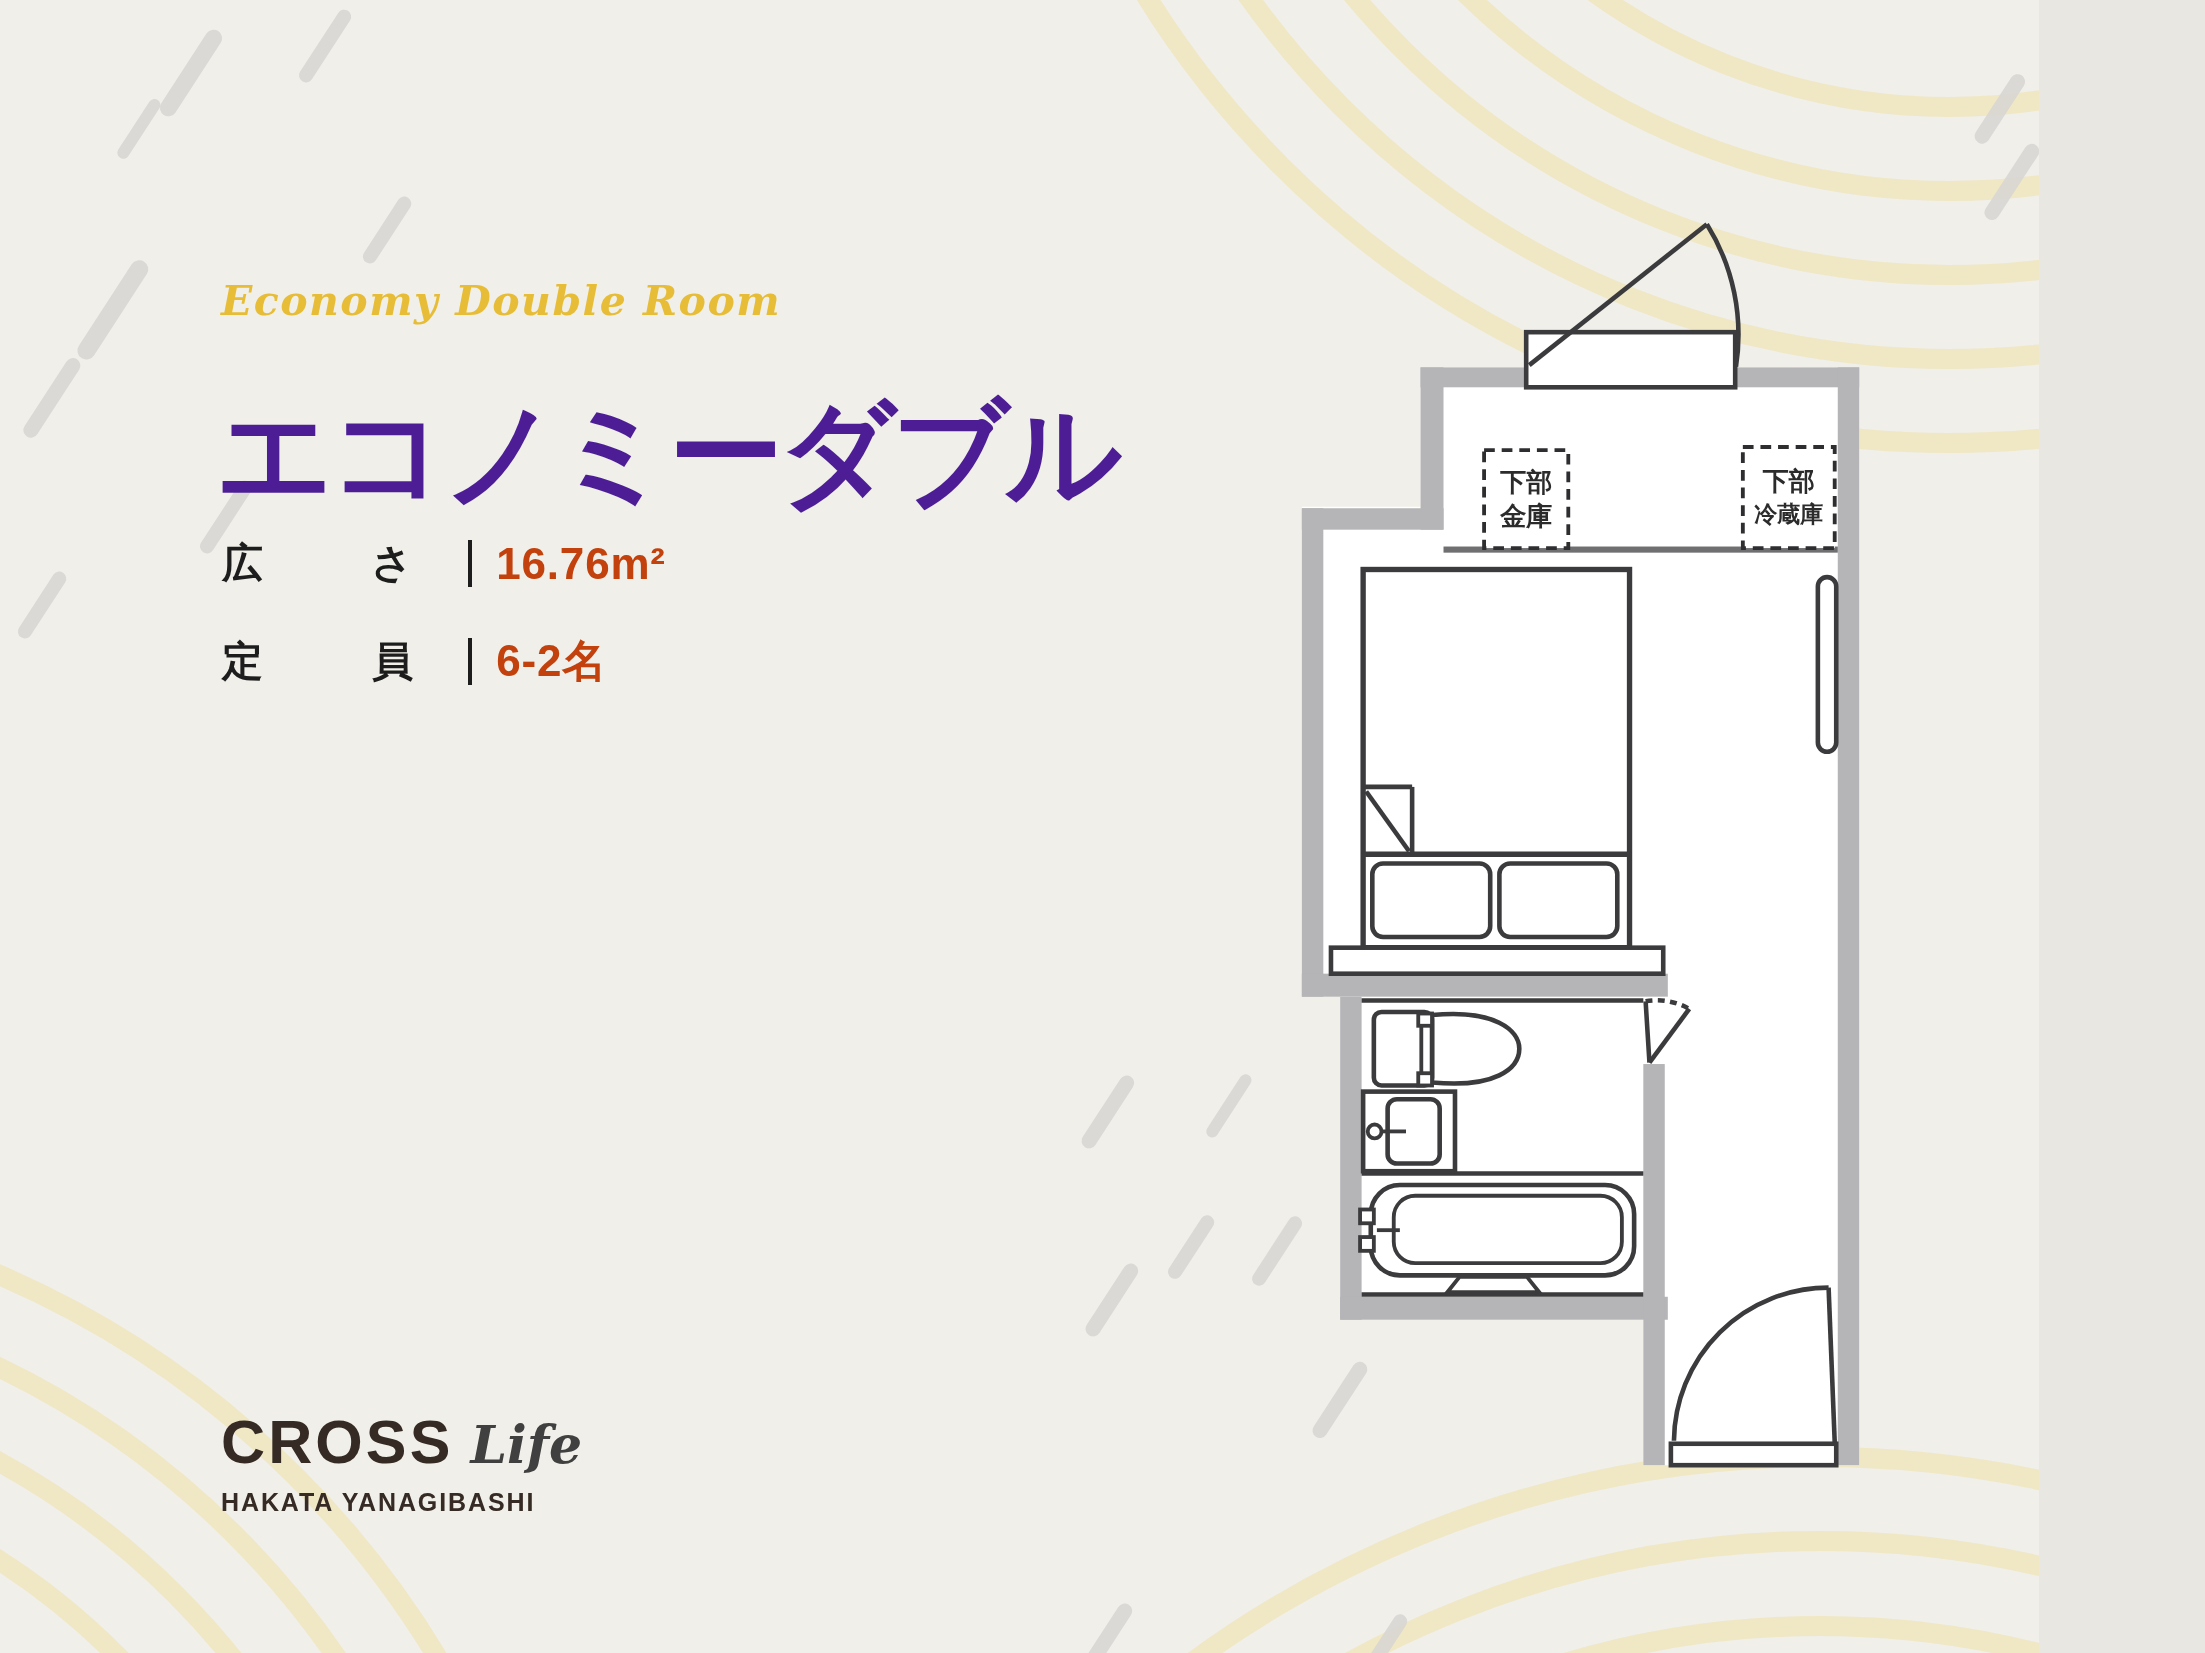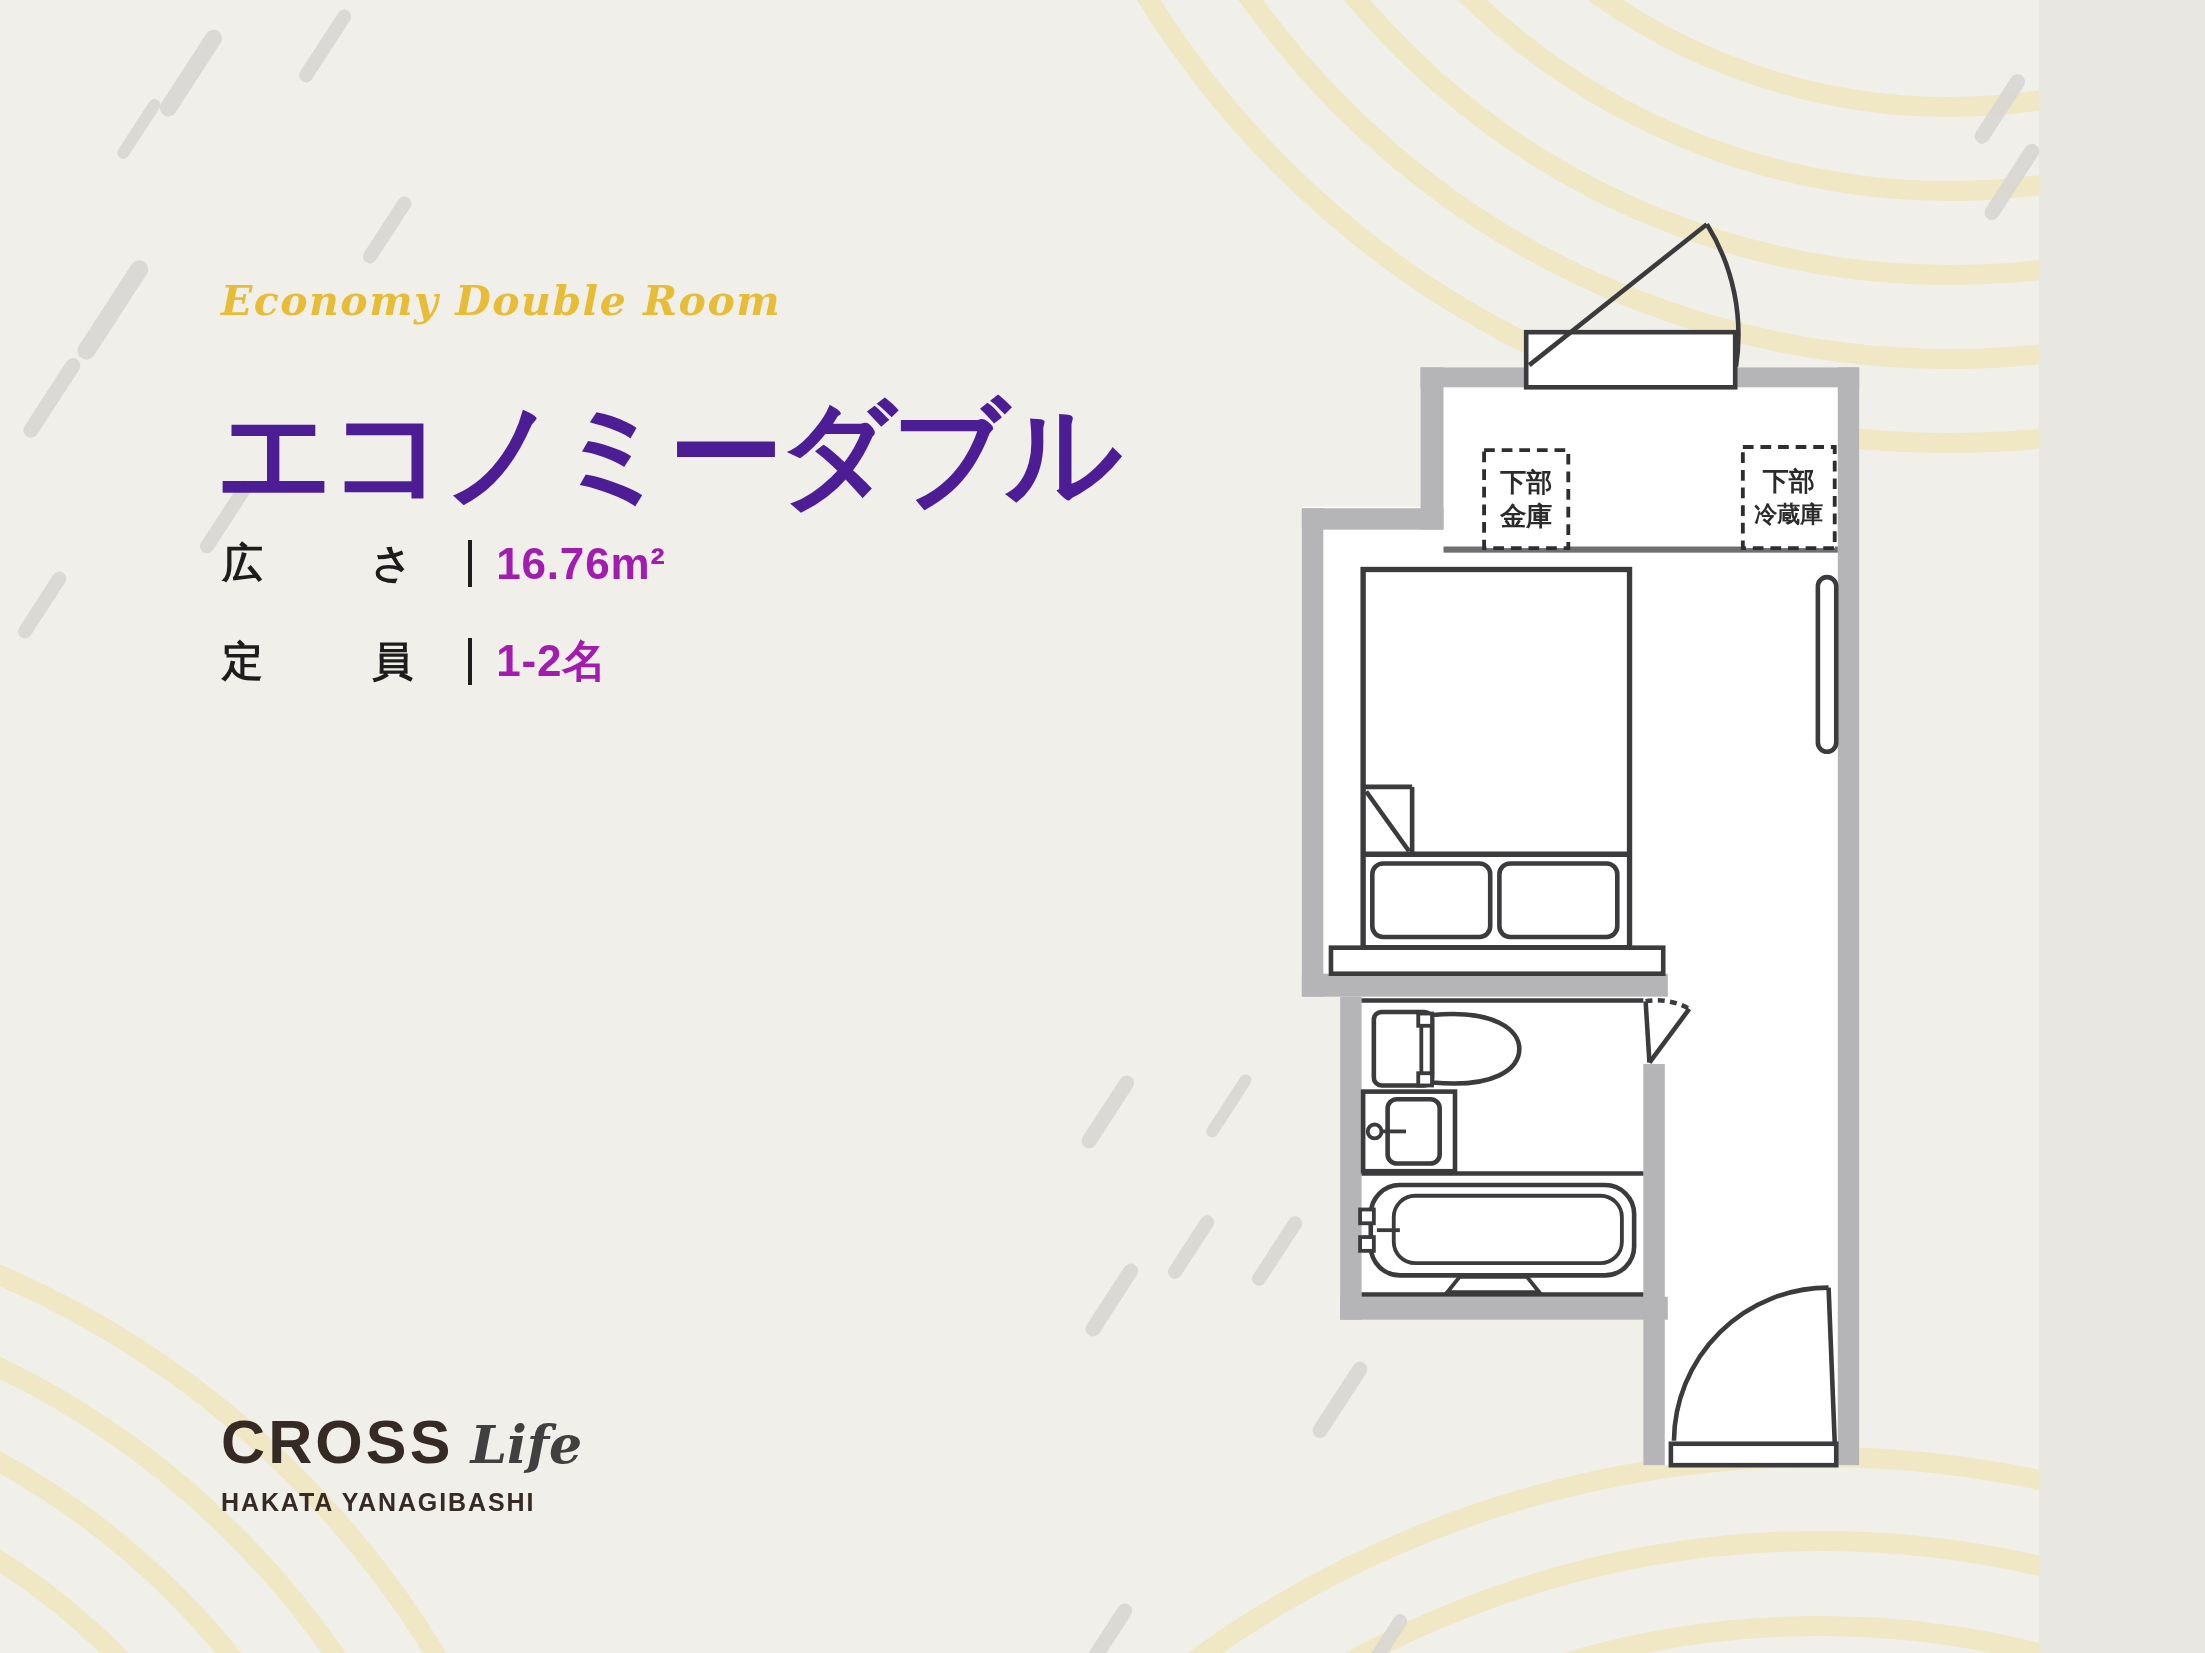--- a/index.html
+++ b/index.html
@@ -22,21 +22,21 @@
   .title-ja{
     position:absolute;left:216px;top:377px;
     font-size:115px;font-weight:900;letter-spacing:-4.6px;color:#4c1d95;white-space:nowrap;
   }
   .spec-row{position:absolute;left:222px;display:flex;align-items:center;height:55px;}
   .spec-row.r1{top:536px;} .spec-row.r2{top:634px;} .spec-row.r3{top:737px;}
   .spec-label{width:191px;display:flex;justify-content:space-between;
     font-size:41px;font-weight:700;color:#1d1d1d;}
   .spec-label.plain{display:block;white-space:nowrap;}
   .spec-sep{width:3.8px;height:47px;background:#1d1d1d;margin-left:55px;margin-right:24.5px;}
-  .spec-value{font-size:44px;font-weight:600;color:#a21caf;letter-spacing:0.8px;white-space:nowrap;}
+  .spec-value{font-size:44px;font-weight:600;color:#c2410c;letter-spacing:0.8px;white-space:nowrap;}
   
   .logo{position:absolute;left:221px;top:1407px;}
   .logo-row{display:flex;align-items:baseline;}
   .logo-cross{font-size:61px;font-weight:900;letter-spacing:3.1px;color:#362b24;}
   .logo-life{
     font-family:"DejaVu Serif","Liberation Serif",serif;
     font-style:italic;font-weight:700;font-size:52px;color:#404040;margin-left:17px;
   }
   .logo-sub{font-size:25px;font-weight:800;letter-spacing:1.9px;color:#362b24;margin-top:11px;}
   
@@ -101,21 +101,21 @@
     </div>
     <div class="spec-sep"></div>
     <div class="spec-value">16.76m²</div>
   </div>
   <div class="spec-row r2">
     <div class="spec-label">
       <span>定</span>
       <span>員</span>
     </div>
     <div class="spec-sep"></div>
-    <div class="spec-value">1-2名</div>
+    <div class="spec-value">6-2名</div>
   </div>
 
   <div class="logo">
     <div class="logo-row">
       <span class="logo-cross">CROSS</span>
       <span class="logo-life">Life</span>
     </div>
     <div class="logo-sub">HAKATA YANAGIBASHI</div>
   </div>
 

